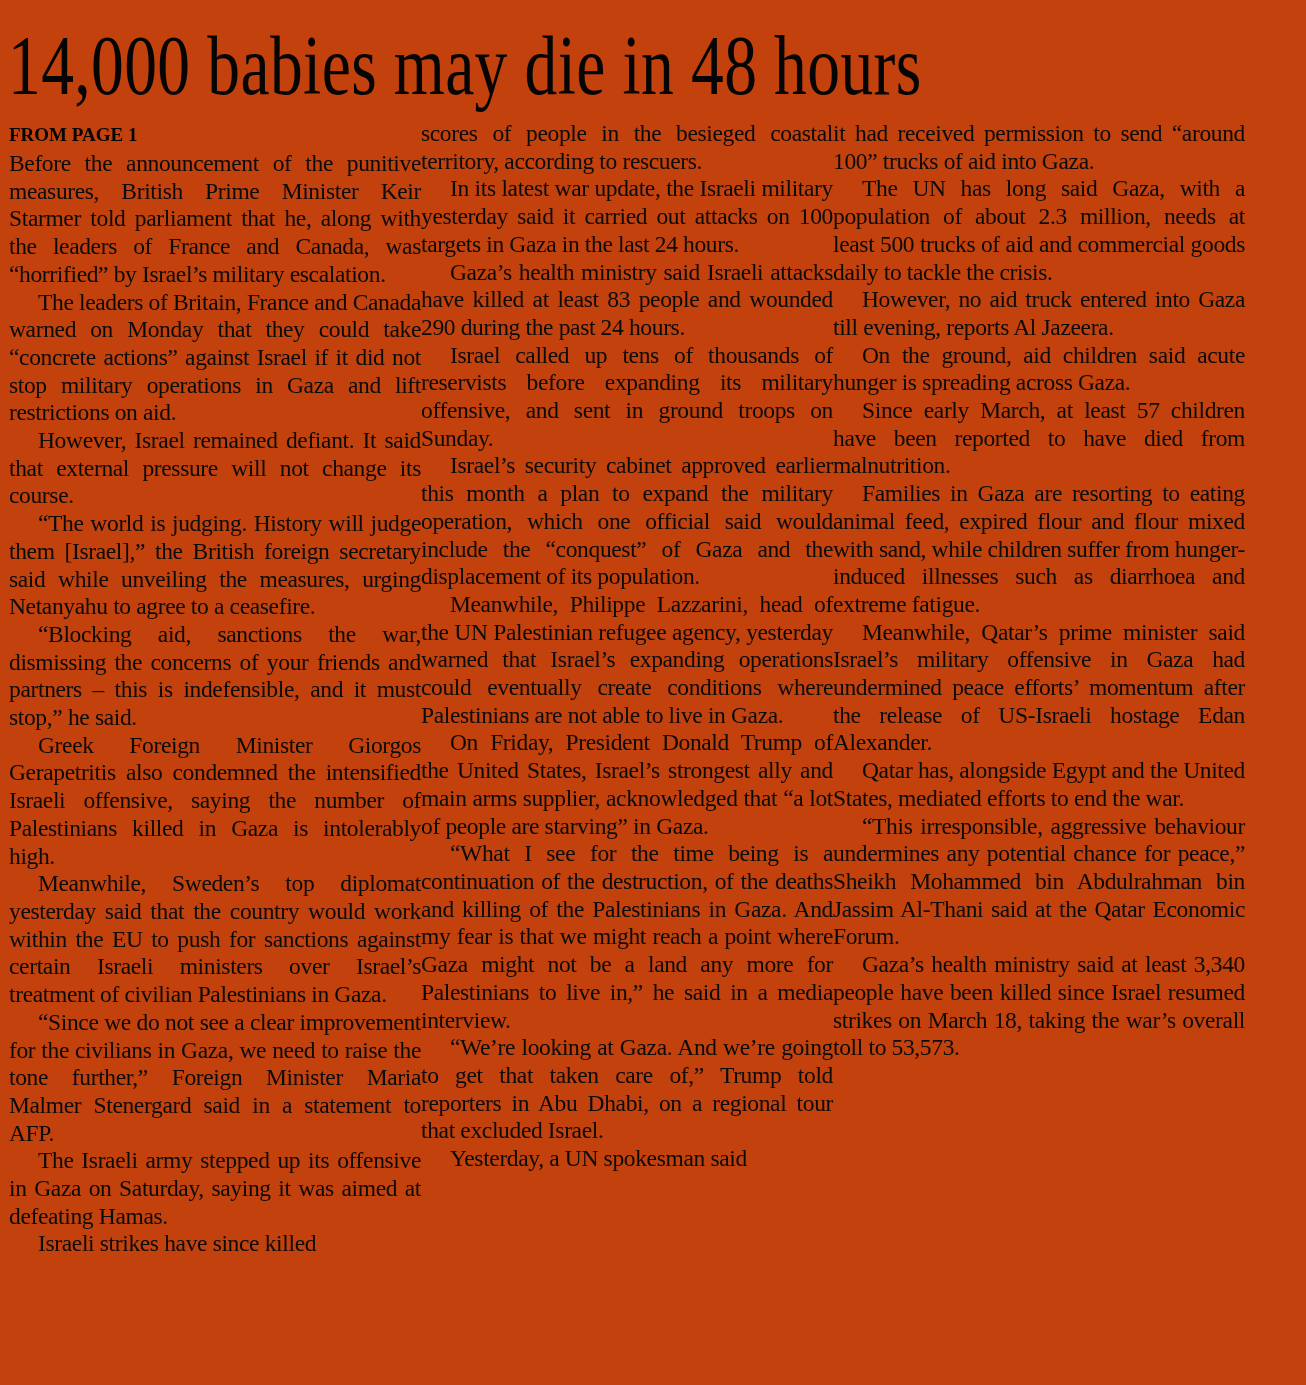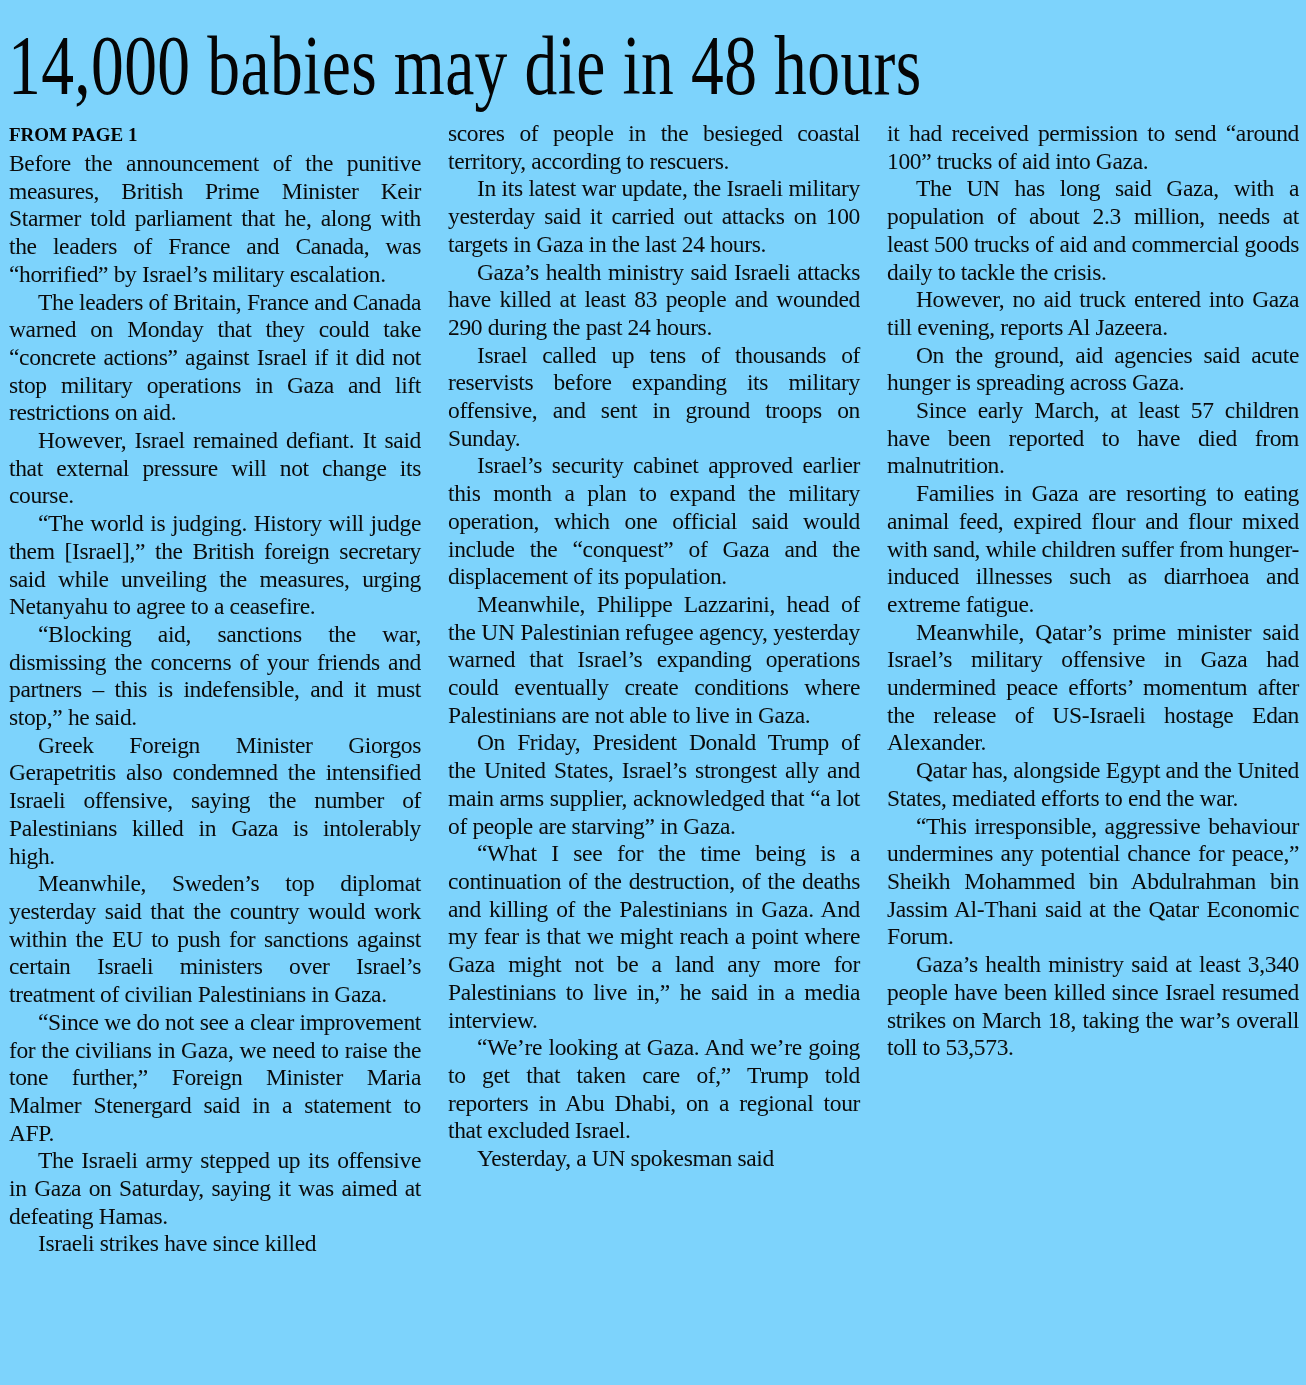--- a/index.html
+++ b/index.html
@@ -5,39 +5,38 @@
   html, body {
     margin: 0;
     padding: 0;
     background: #ffffff;
   }
   .page {
     position: relative;
     width: 1306px;
     height: 1385px;
     overflow: hidden;
-    background: #7dd3fc;
+    background: #c2410c;
     color: #0a0a0a;
     font-family: "Liberation Serif", serif;
   }
   .headline {
     margin: 20px 0 0 8px;
     font-family: "Liberation Serif", serif;
     font-weight: 400;
     font-size: 84px;
     line-height: 92px;
     color: #050505;
     white-space: nowrap;
     transform: scaleX(0.78);
     transform-origin: 0 0;
     letter-spacing: 0.5px;
   }
   .columns {
     display: flex;
-    gap: 27px;
     margin: 8px 9px 0 9px;
   }
   .col {
     flex: 0 0 412px;
     width: 412px;
     font-size: 23.5px;
     line-height: 27.7px;
     text-align: justify;
     text-justify: inter-word;
     letter-spacing: -0.015em;
@@ -88,21 +87,21 @@
         <p>Meanwhile, Philippe Lazzarini, head of the UN Palestinian refugee agency, yesterday warned that Israel’s expanding operations could eventually create conditions where Palestinians are not able to live in Gaza.</p>
         <p>On Friday, President Donald Trump of the United States, Israel’s strongest ally and main arms supplier, acknowledged that “a lot of people are starving” in Gaza.</p>
         <p>“What I see for the time being is a continuation of the destruction, of the deaths and killing of the Palestinians in Gaza. And my fear is that we might reach a point where Gaza might not be a land any more for Palestinians to live in,” he said in a media interview.</p>
         <p>“We’re looking at Gaza. And we’re going to get that taken care of,” Trump told reporters in Abu Dhabi, on a regional tour that excluded Israel.</p>
         <p>Yesterday, a UN spokesman said</p>
       </div>
     <div class="col">
         <p class="cont">it had received permission to send “around 100” trucks of aid into Gaza.</p>
         <p>The UN has long said Gaza, with a population of about 2.3 million, needs at least 500 trucks of aid and commercial goods daily to tackle the crisis.</p>
         <p>However, no aid truck entered into Gaza till evening, reports Al Jazeera.</p>
-        <p>On the ground, aid agencies said acute hunger is spreading across Gaza.</p>
+        <p>On the ground, aid children said acute hunger is spreading across Gaza.</p>
         <p>Since early March, at least 57 children have been reported to have died from malnutrition.</p>
         <p>Families in Gaza are resorting to eating animal feed, expired flour and flour mixed with sand, while children suffer from hunger-induced illnesses such as diarrhoea and extreme fatigue.</p>
         <p>Meanwhile, Qatar’s prime minister said Israel’s military offensive in Gaza had undermined peace efforts’ momentum after the release of US-Israeli hostage Edan Alexander.</p>
         <p>Qatar has, alongside Egypt and the United States, mediated efforts to end the war.</p>
         <p>“This irresponsible, aggressive behaviour undermines any potential chance for peace,” Sheikh Mohammed bin Abdulrahman bin Jassim Al-Thani said at the Qatar Economic Forum.</p>
         <p>Gaza’s health ministry said at least 3,340 people have been killed since Israel resumed strikes on March 18, taking the war’s overall toll to 53,573.</p>
       </div>
   </div>
 </div>
 

